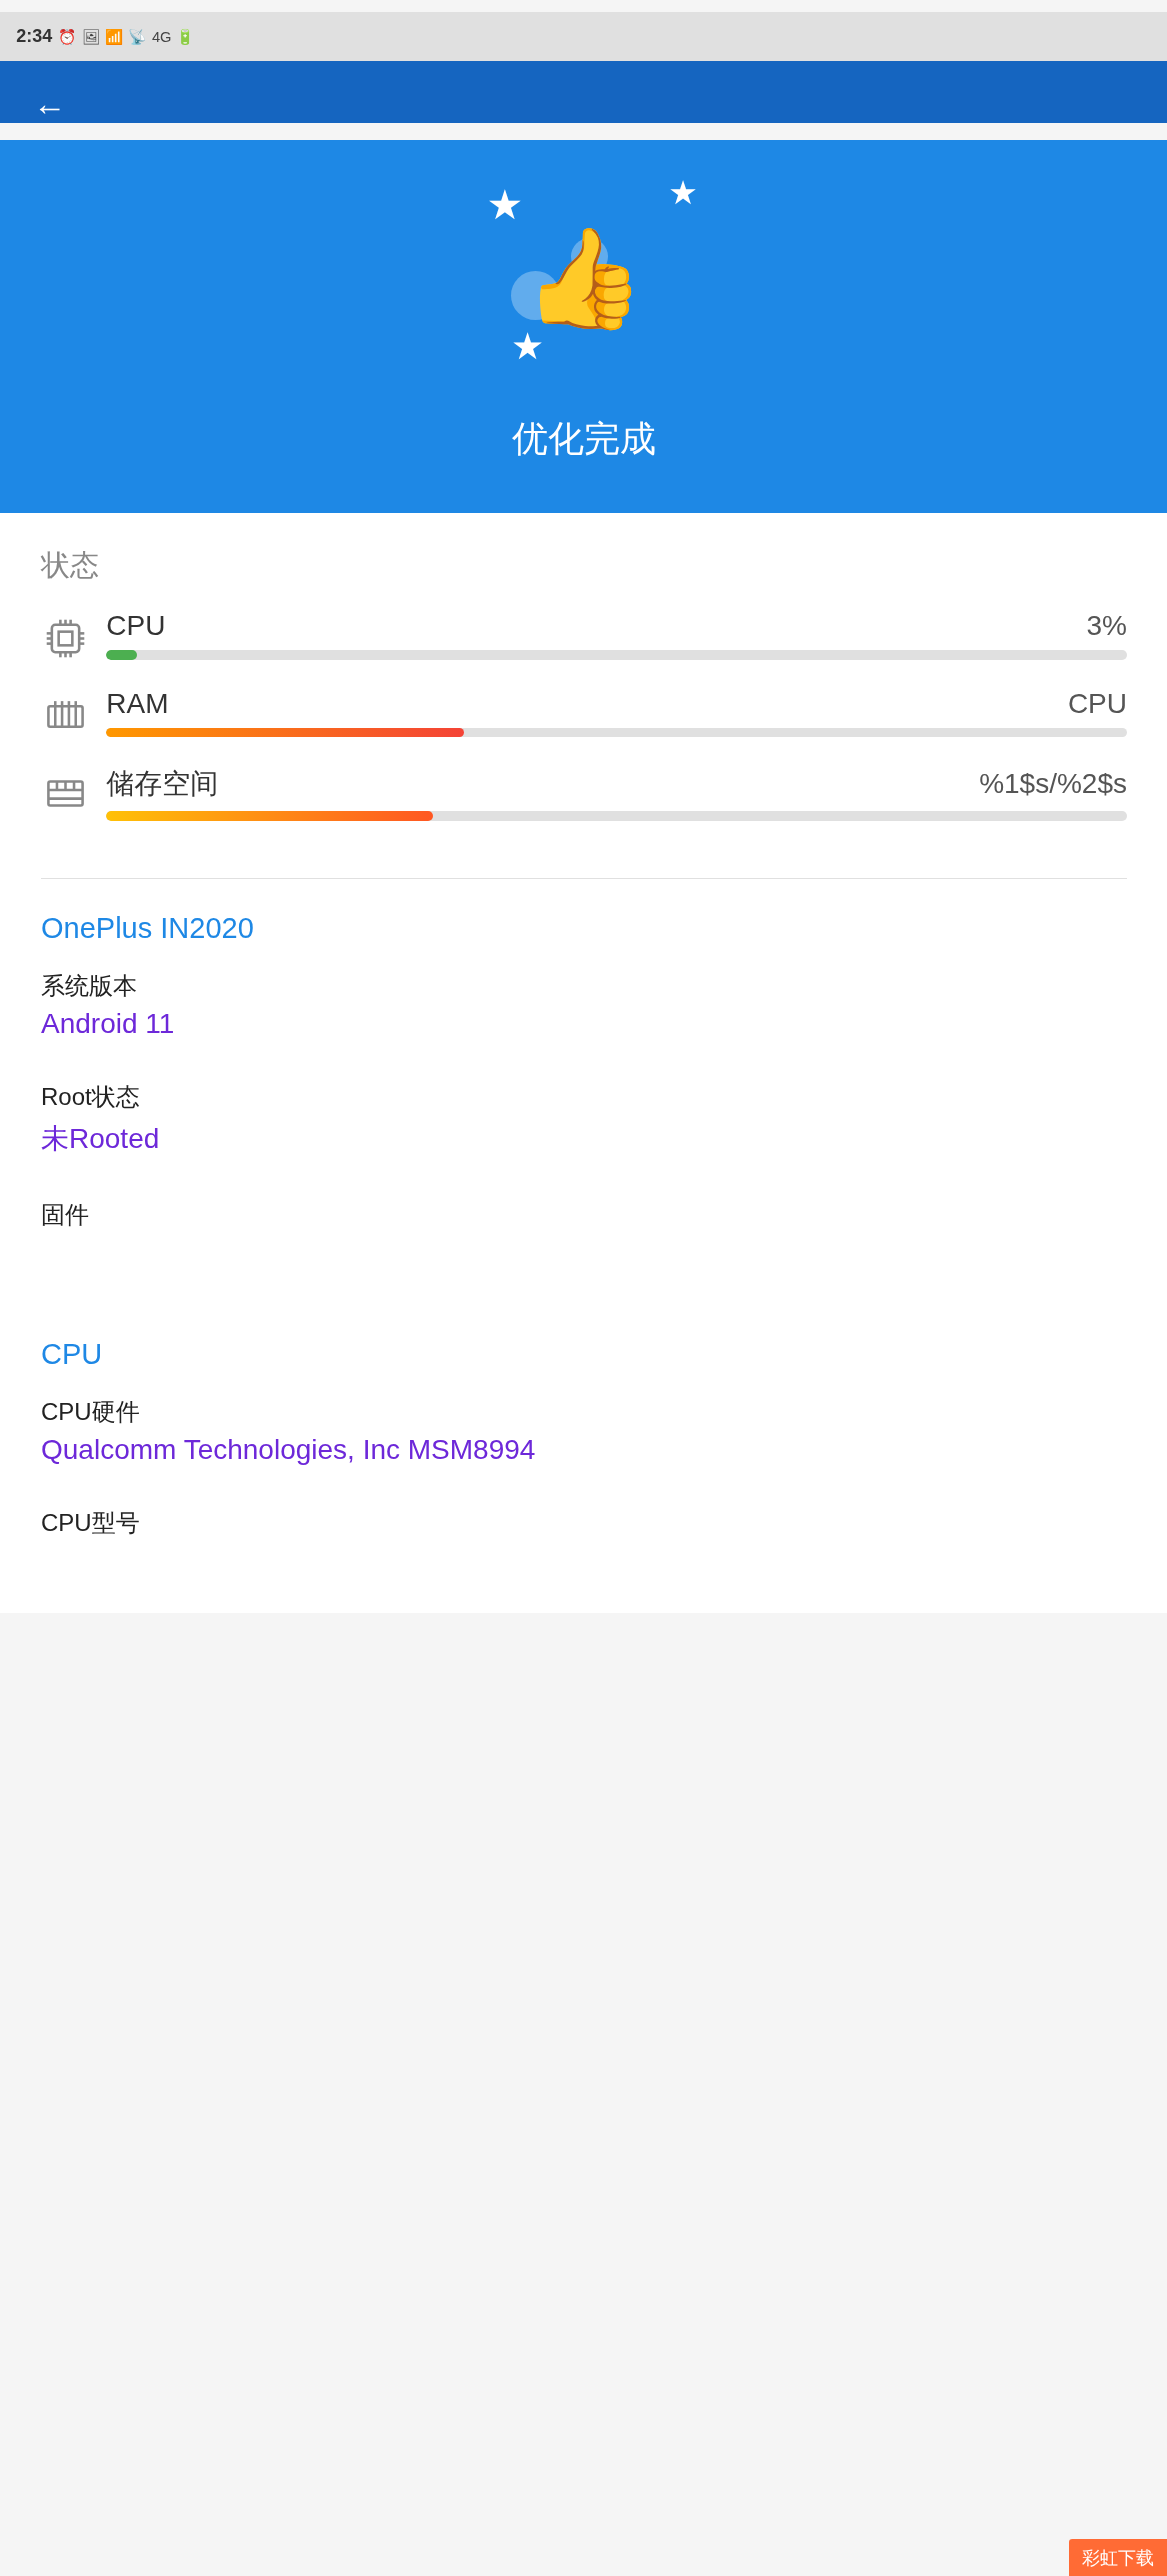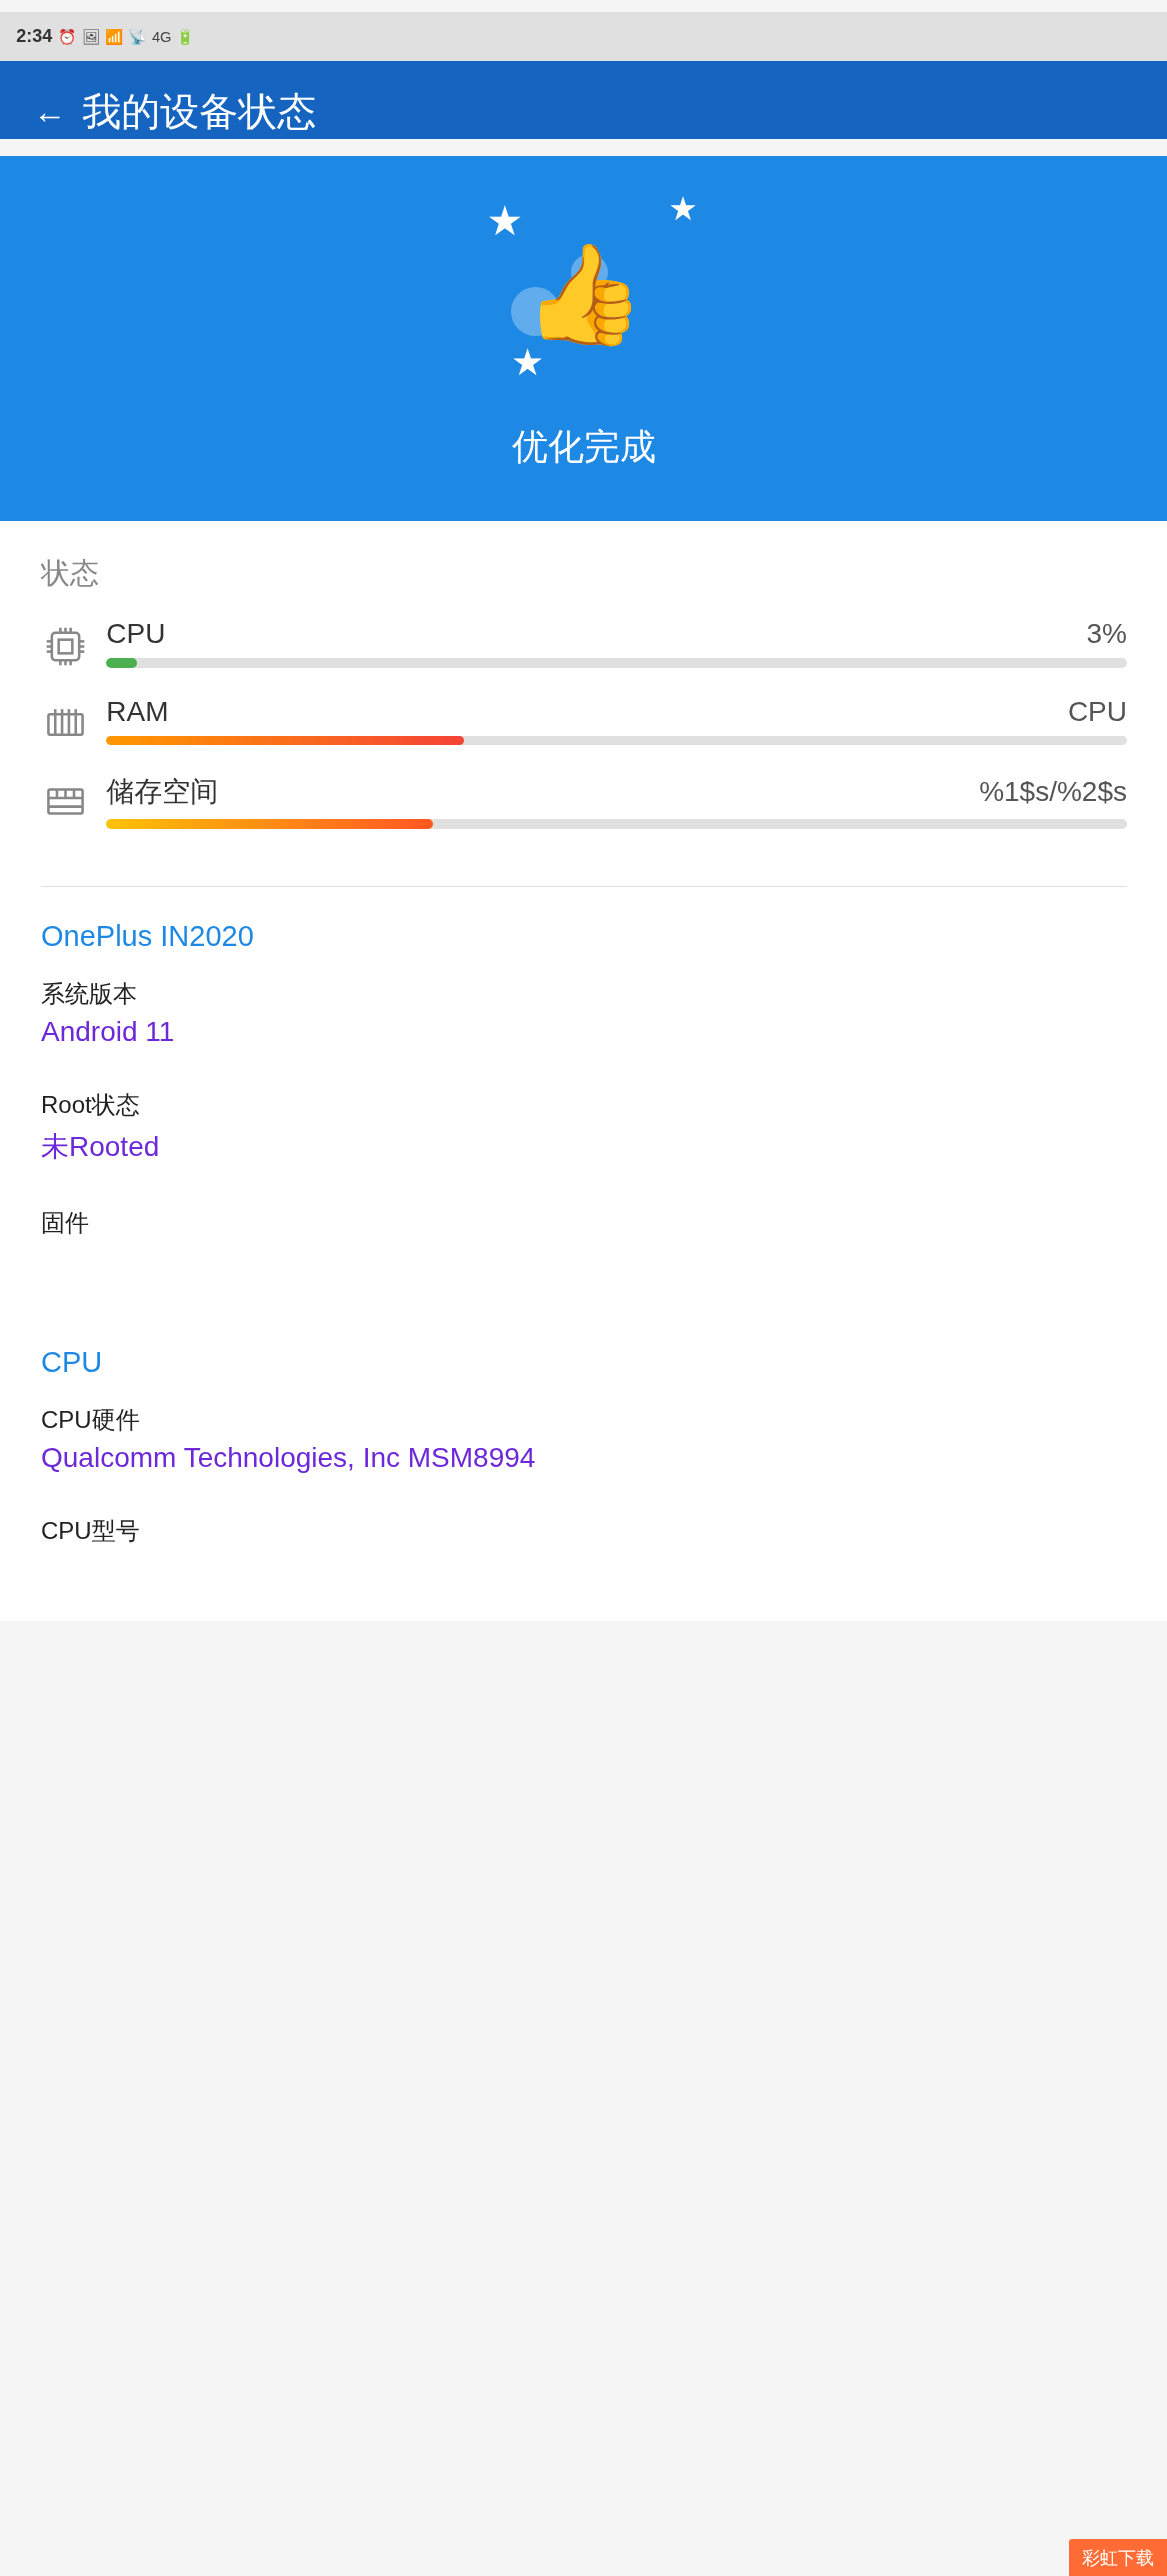--- a/index.html
+++ b/index.html
@@ -123,21 +123,21 @@
       top: 65px;
       width: 37px;
       height: 37px;
       background: rgba(255,255,255,0.3);
       border-radius: 50%;
     }
 
     .hero-subtitle {
       color: white;
       font-size: 36px;
-      margin-top: 22px;
+      margin-top: 30px;
       text-align: center;
     }
 
     
     .content {
       background: white;
       width: 100%;
     }
 
     
@@ -278,21 +278,20 @@
     <span>📶</span>
     <span>📡</span>
     <span>4G</span>
     <span>🔋</span>
   </div>
 </div>
 
 <div class="header">
   <div class="header-top">
     <span class="back-arrow">←</span>
-    <span class="header-title">我的设备状态</span>
   </div>
 </div>
 
 <div class="hero">
   <div class="hero-graphic">
     <span class="bubble-left"></span>
     <span class="bubble-right"></span>
     <span class="star star-1">★</span>
     <span class="star star-2">★</span>
     <span class="star star-3">★</span>

